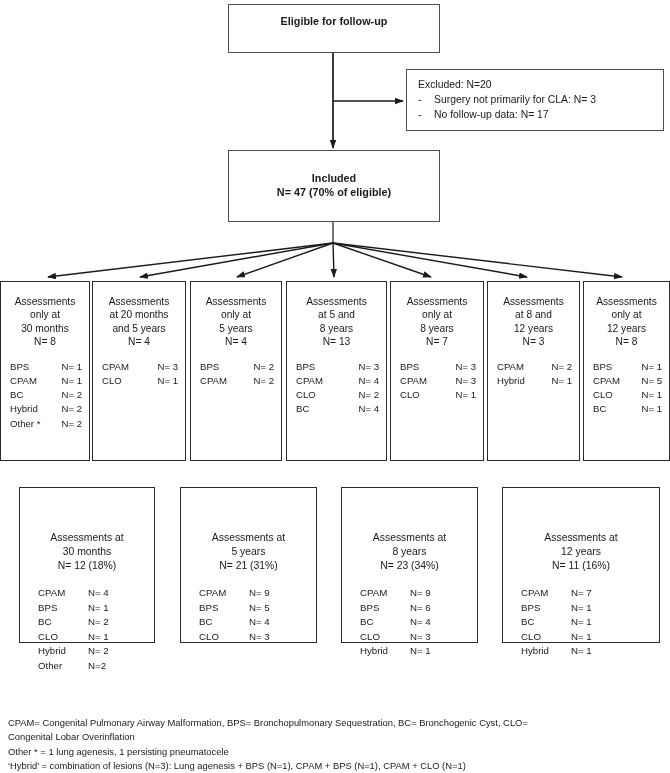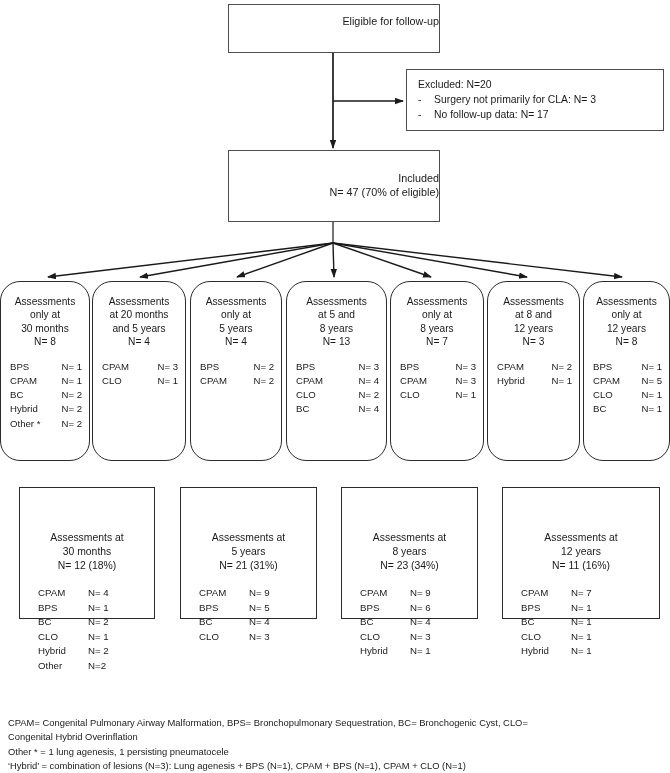--- a/index.html
+++ b/index.html
@@ -23,21 +23,22 @@
   .box {
     position: absolute;
     box-sizing: border-box;
     border: 1.4px solid #4d4d4d;
     background: #ffffff;
   }
   .box.dark { border-color: #2b2b2b; }
   .title-lines {
     font-size: 10.5px;
     line-height: 13.5px;
-    text-align: right;
+    text-align: center;
+    font-weight: bold;
   }
   .title-lines div { white-space: pre; }
 
   
   #box-eligible {
     left: 228px; top: 4px; width: 212px; height: 49px;
   }
   #box-eligible .title-lines { padding-top: 10px; font-size: 10.8px; }
 
   #box-excluded {
@@ -58,21 +59,20 @@
   #box-included {
     left: 228px; top: 150px; width: 212px; height: 72px;
   }
   #box-included .title-lines { padding-top: 21px; font-size: 10.8px; }
 
   
   .row1 {
     position: absolute;
     top: 281px;
     height: 180px;
-    border-radius: 20px;
   }
   .row1 .hdr {
     font-size: 10.2px;
     line-height: 13.3px;
     text-align: center;
     padding-top: 13px;
   }
   .row1 .hdr div { white-space: pre; }
   .row1 .lesions {
     margin-top: 12px;
@@ -86,21 +86,21 @@
     justify-content: space-between;
     white-space: pre;
   }
   .lrow .lname { text-align: left; }
   .lrow .lval  { text-align: left; }
 
   
   .row2 {
     position: absolute;
     top: 487px;
-    height: 132px;
+    height: 156px;
   }
   .row2 .hdr {
     font-size: 10.4px;
     line-height: 14px;
     text-align: center;
     padding-top: 43px;
   }
   .row2 .hdr div { white-space: pre; }
   .row2 .lesions {
     margin-top: 13px;
@@ -335,18 +335,18 @@
           <div class="lrow"><span class="lname">BPS</span><span class="lval">N= 1</span></div>
           <div class="lrow"><span class="lname">BC</span><span class="lval">N= 1</span></div>
           <div class="lrow"><span class="lname">CLO</span><span class="lval">N= 1</span></div>
           <div class="lrow"><span class="lname">Hybrid</span><span class="lval">N= 1</span></div>
         </div>
       </div>
     </div>
 
   <div id="footnotes">
     <div>CPAM= Congenital Pulmonary Airway Malformation, BPS= Bronchopulmonary Sequestration, BC= Bronchogenic Cyst, CLO=</div>
-    <div>Congenital Hybrid Overinflation</div>
+    <div>Congenital Lobar Overinflation</div>
     <div>Other * = 1 lung agenesis, 1 persisting pneumatocele</div>
     <div>‘Hybrid’ = combination of lesions (N=3): Lung agenesis + BPS (N=1), CPAM + BPS (N=1), CPAM + CLO (N=1)</div>
   </div>
 
 </div>
 
 </body></html>

